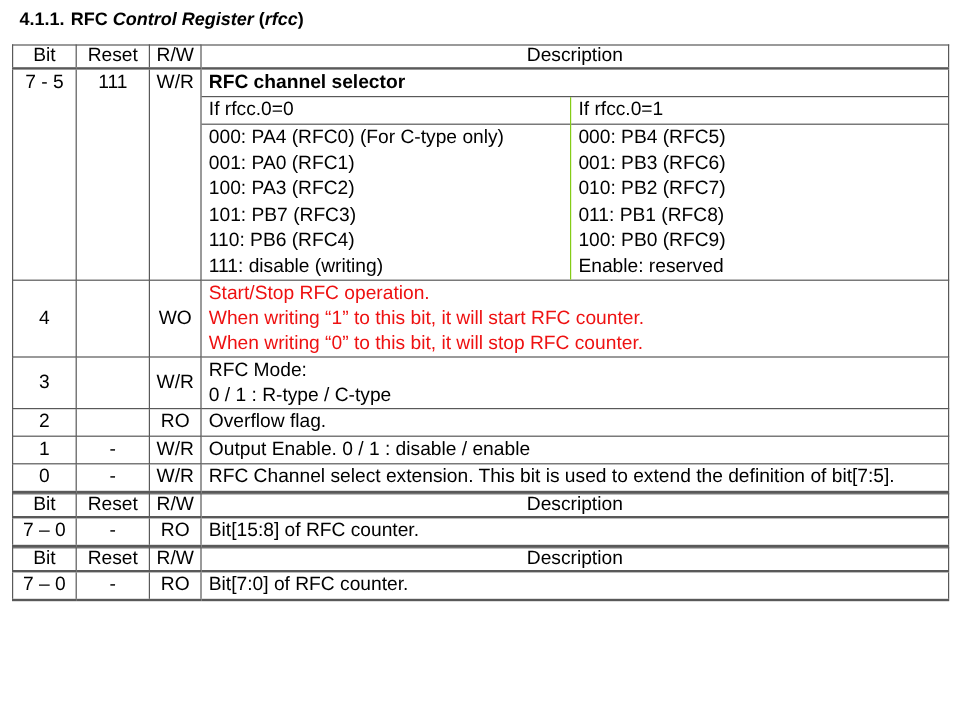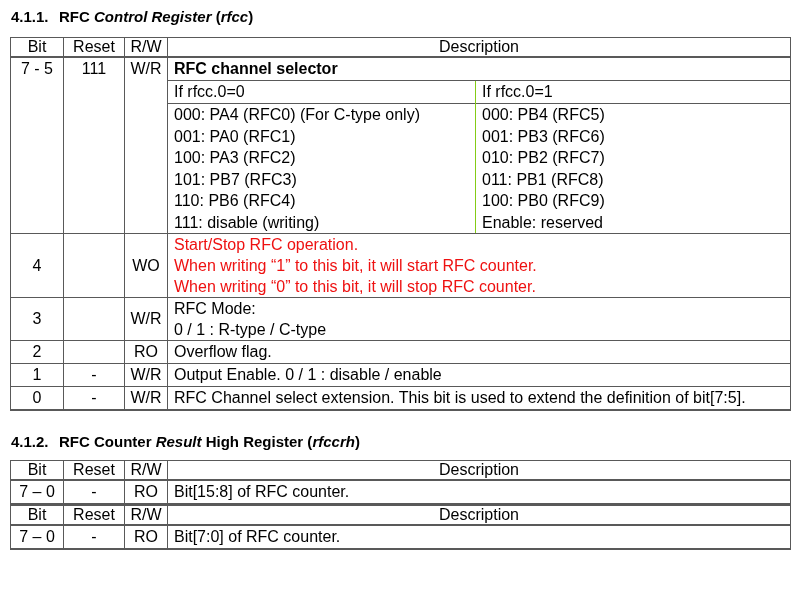--- a/index.html
+++ b/index.html
@@ -13,21 +13,21 @@
     color: #000000;
     overflow: hidden;
   }
   .sec-title {
     margin-left: 11px;
     font-size: 15px;
     font-weight: bold;
     line-height: 17px;
     white-space: nowrap;
   }
-  .sec-title .hnum { display: inline-block; width: 48px; }
+  .sec-title .hnum { display: inline-block; width: 48px; text-align: center; }
   .it { font-style: italic; }
   .title-1 { margin-top: 8px; margin-bottom: 12px; }
   .title-2 { margin-top: 22px; margin-bottom: 10px; }
   .title-3 { margin-top: 28px; margin-bottom: 8px; }
 
   table.regtable {
     border-collapse: collapse;
     table-layout: fixed;
     width: 781px;
     margin-left: 10px;
@@ -154,23 +154,20 @@
       <td class="vc">0</td>
       <td class="vc">-</td>
       <td class="vc">W/R</td>
       <td class="desc">
         <div class="sline">RFC Channel select extension. This bit is used to extend the definition of bit[7:5].</div>
       </td>
     </tr>
   </tbody>
     </table>
 
-  <div class="sec-title title-2">
-    <span class="hnum">4.1.2.</span><span><span>RFC Counter </span><span class="it">Result</span><span> High Register (</span><span class="it">rfccrh</span><span>)</span></span>
-  </div>
 
   <table class="regtable">
     <colgroup>
         <col class="c-bit">
         <col class="c-reset">
         <col class="c-rw">
         <col class="c-desc">
       </colgroup>
     <tbody>
         <tr class="hdr">

